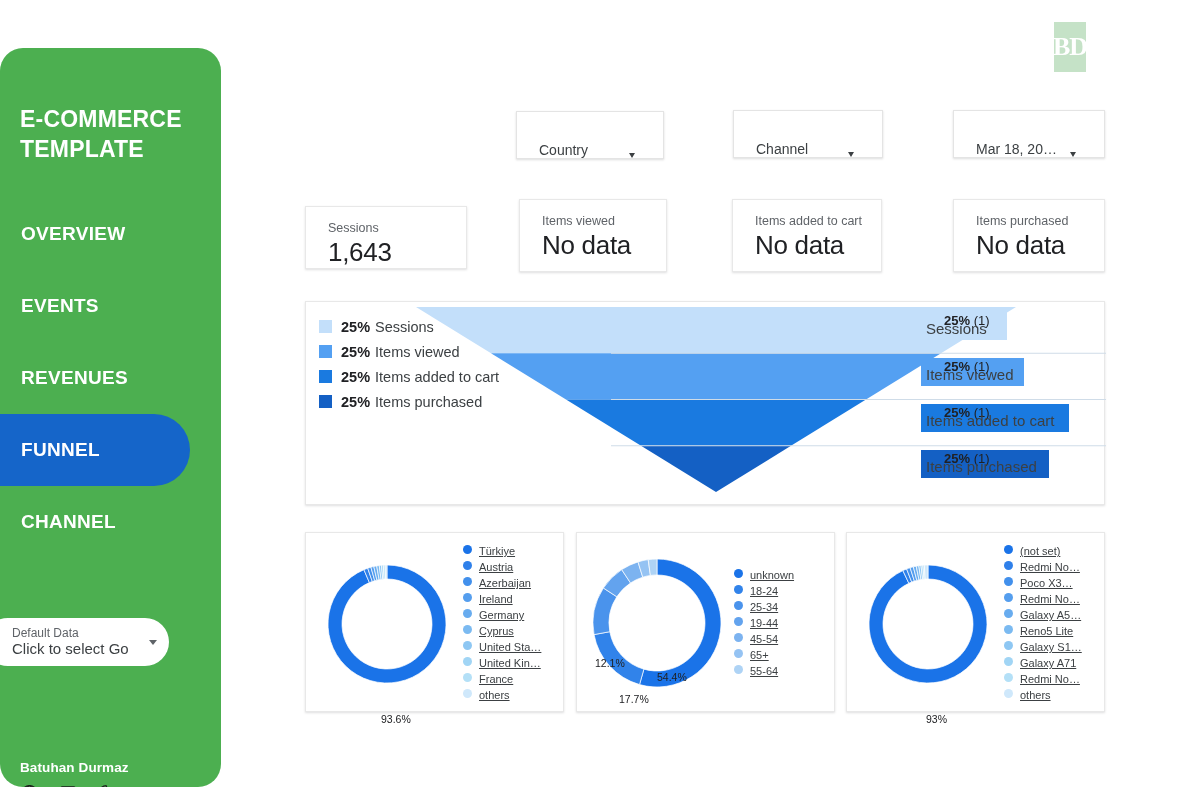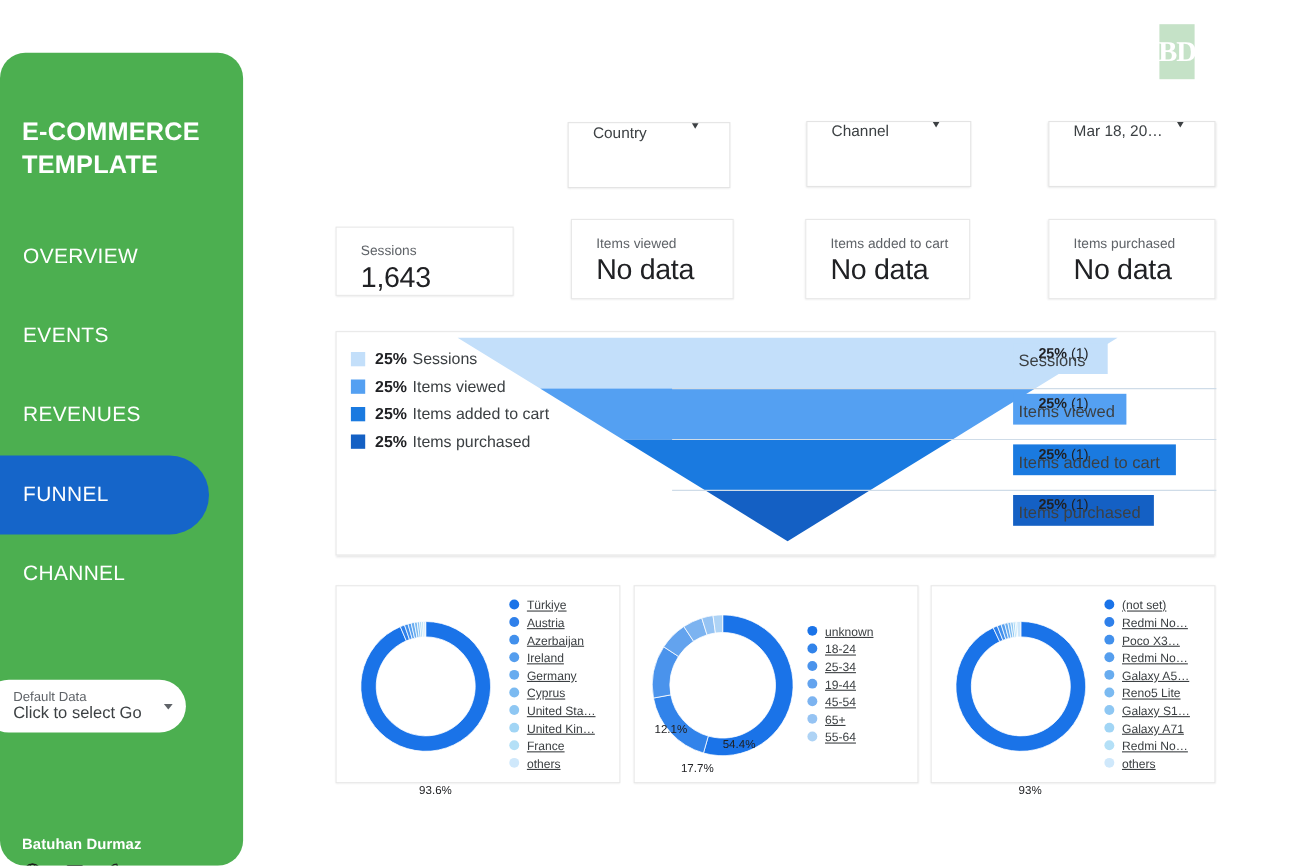--- a/index.html
+++ b/index.html
@@ -27,21 +27,21 @@
     font-size: 23px; font-weight: bold; line-height: 1.3;
     letter-spacing: .2px;
   }
   .nav { position: absolute; left: 0; top: 150px; width: 221px; }
   .nav-item {
     position: relative;
     height: 72px;
     display: flex; align-items: center;
     padding-left: 21px;
     color: #ffffff;
-    font-size: 19px; font-weight: normal;
+    font-size: 19px; font-weight: bold;
     letter-spacing: .3px;
     cursor: pointer;
   }
   .nav-item.active {
     background: #1565c9;
     width: 190px;
     border-top-right-radius: 36px;
     border-bottom-right-radius: 36px;
   }
 
@@ -84,25 +84,25 @@
   }
   .logo-mono {
     color: #ffffff; font-size: 26px; font-weight: bold;
     font-family: "Liberation Serif", serif;
     letter-spacing: -1px;
   }
 
   
   .filter {
     position: absolute;
-    height: 60px;
+    height: 48px;
     background: #ffffff;
     border: 1px solid #e4e4e4;
     box-shadow: 0 1px 2px rgba(60,64,67,.18);
-    display: flex; align-items: flex-start;
+    display: flex; align-items: flex-end;
     padding: 0 28px 0 22px;
     cursor: pointer;
   }
   .filter .lbl { flex: 1; font-size: 14px; color: #3c4043; white-space: nowrap; }
   .filter .caret { border-top-color: #3c4043; border-left-width: 3.5px; border-right-width: 3.5px; border-top-width: 5px; }
 
   
   .score {
     position: absolute;
     background: #ffffff;

